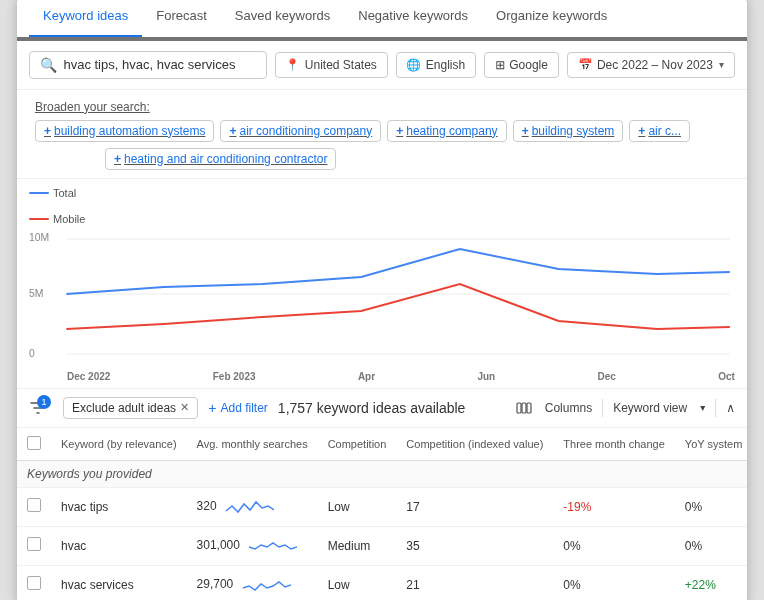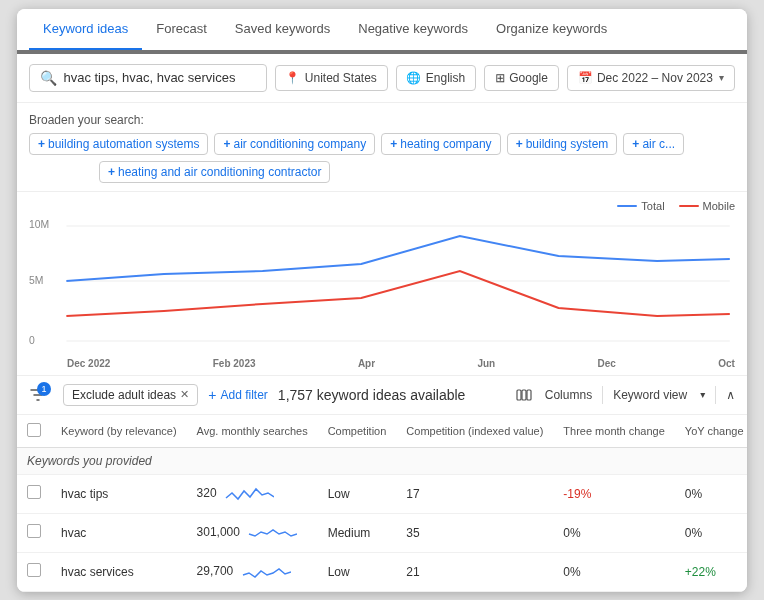--- a/index.html
+++ b/index.html
@@ -78,27 +78,28 @@
       color: #444;
       gap: 4px;
       white-space: nowrap;
       cursor: pointer;
     }
     .dropdown-arrow { font-size: 10px; color: #666; margin-left: 2px; }
     
     .broaden-row {
       display: flex;
       align-items: flex-start;
-      padding: 8px 12px;
+      padding: 8px 18px;
       gap: 6px;
       flex-wrap: wrap;
       font-size: 12px;
       color: #555;
       background: #fff;
       border-bottom: 1px solid #eee;
+      text-decoration: underline;
     }
     .broaden-label {
       font-size: 12px;
       color: #555;
       white-space: nowrap;
       padding-top: 2px;
       padding-right: 4px;
     }
     .broaden-tags {
       display: flex;
@@ -125,20 +126,21 @@
       border-bottom: 1px solid #eee;
       position: relative;
     }
     .chart-legend {
       display: flex;
       justify-content: flex-end;
       gap: 14px;
       font-size: 11px;
       color: #555;
       margin-bottom: 4px;
+      flex-direction: column;
     }
     .legend-item { display: flex; align-items: center; gap: 4px; }
     .legend-dot { width: 20px; height: 2px; border-radius: 2px; }
     .chart-svg-wrapper {
       width: 100%;
       height: 140px;
     }
     .chart-labels {
       display: flex;
       justify-content: space-between;
@@ -409,21 +411,21 @@
       <thead>
         <tr>
           <th>
             <span class="checkbox"></span>
           </th>
           <th>Keyword (by relevance)</th>
           <th>Avg. monthly searches</th>
           <th>Competition</th>
           <th>Competition (indexed value)</th>
           <th>Three month change</th>
-          <th>YoY change</th>
+          <th>YoY system</th>
 
         </tr>
       </thead>
       <tbody>
         <tr>
           <td colspan="8" class="group-label">Keywords you provided</td>
         </tr>
 
         <tr>
           <td><span class="checkbox"></span></td>

